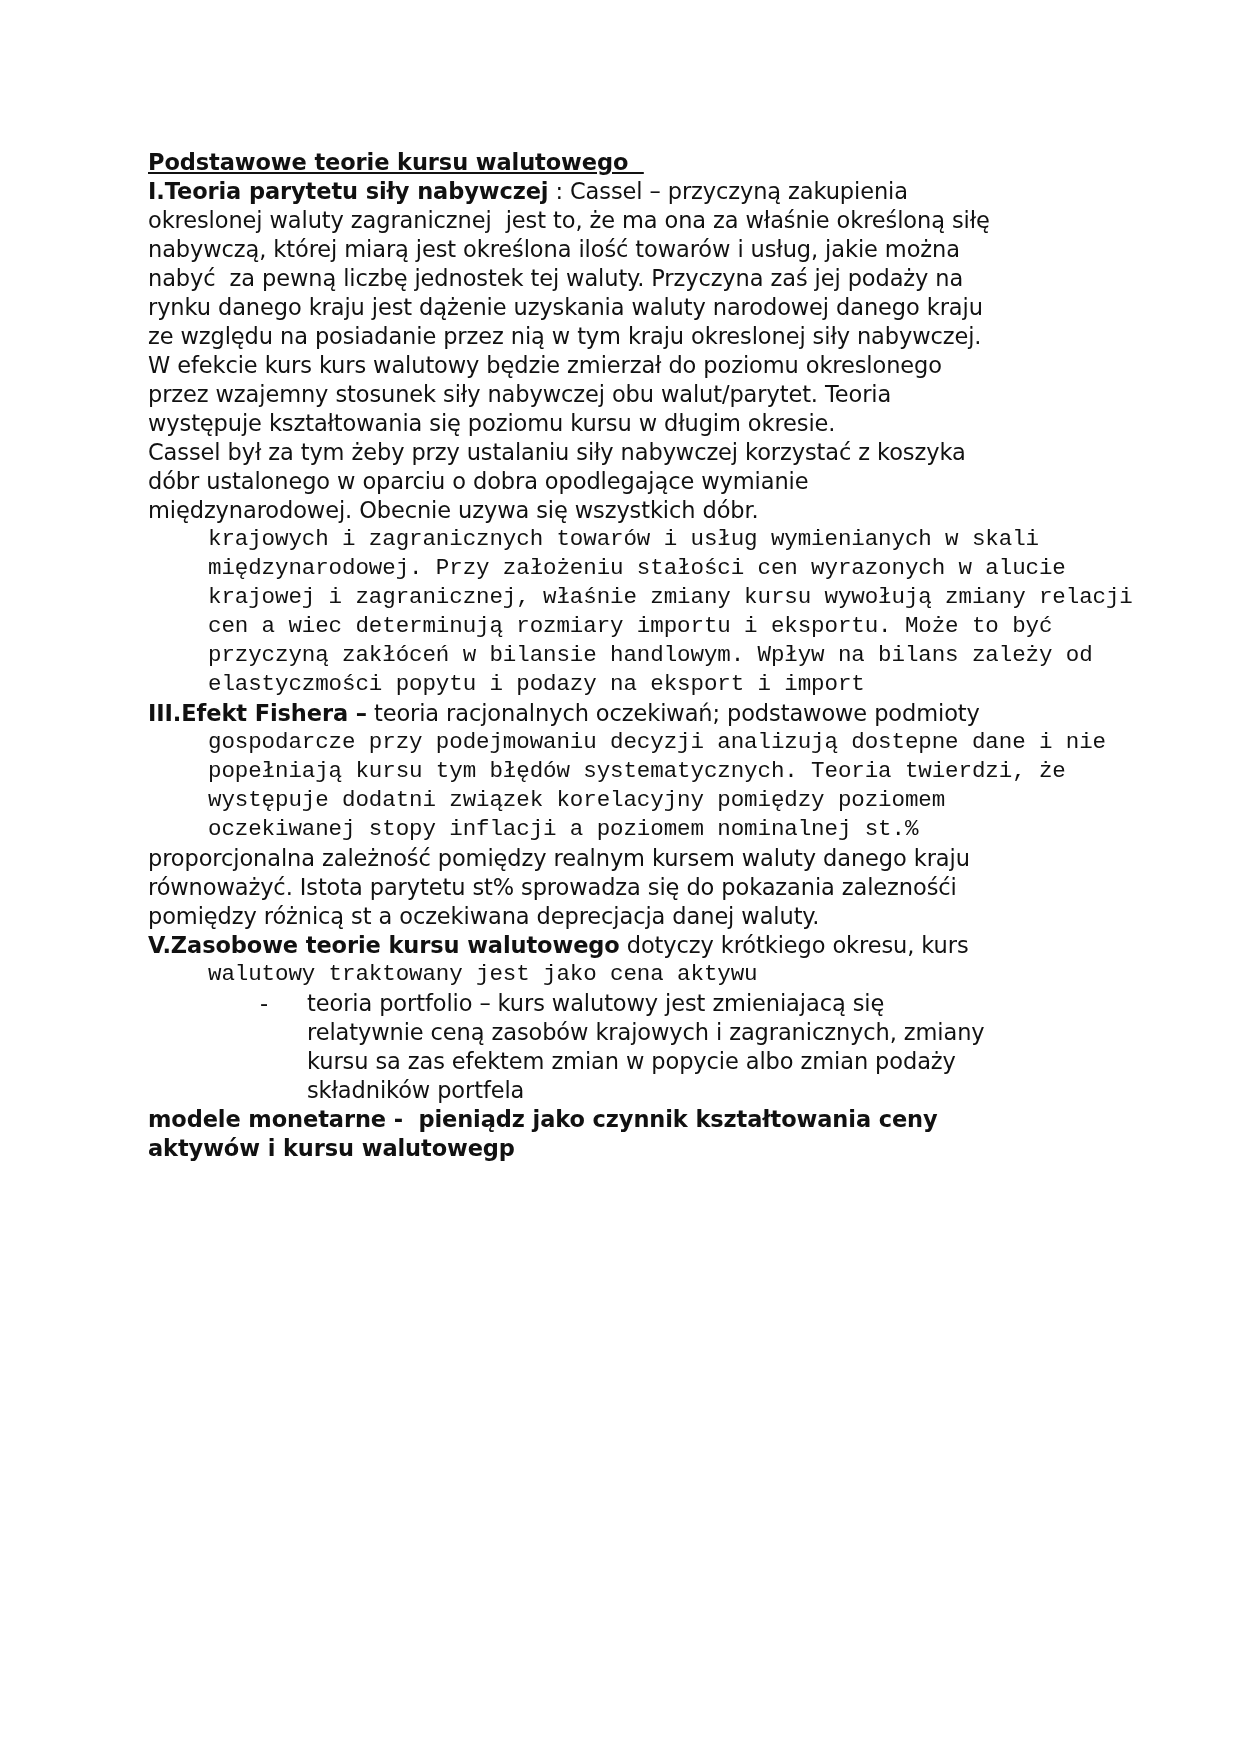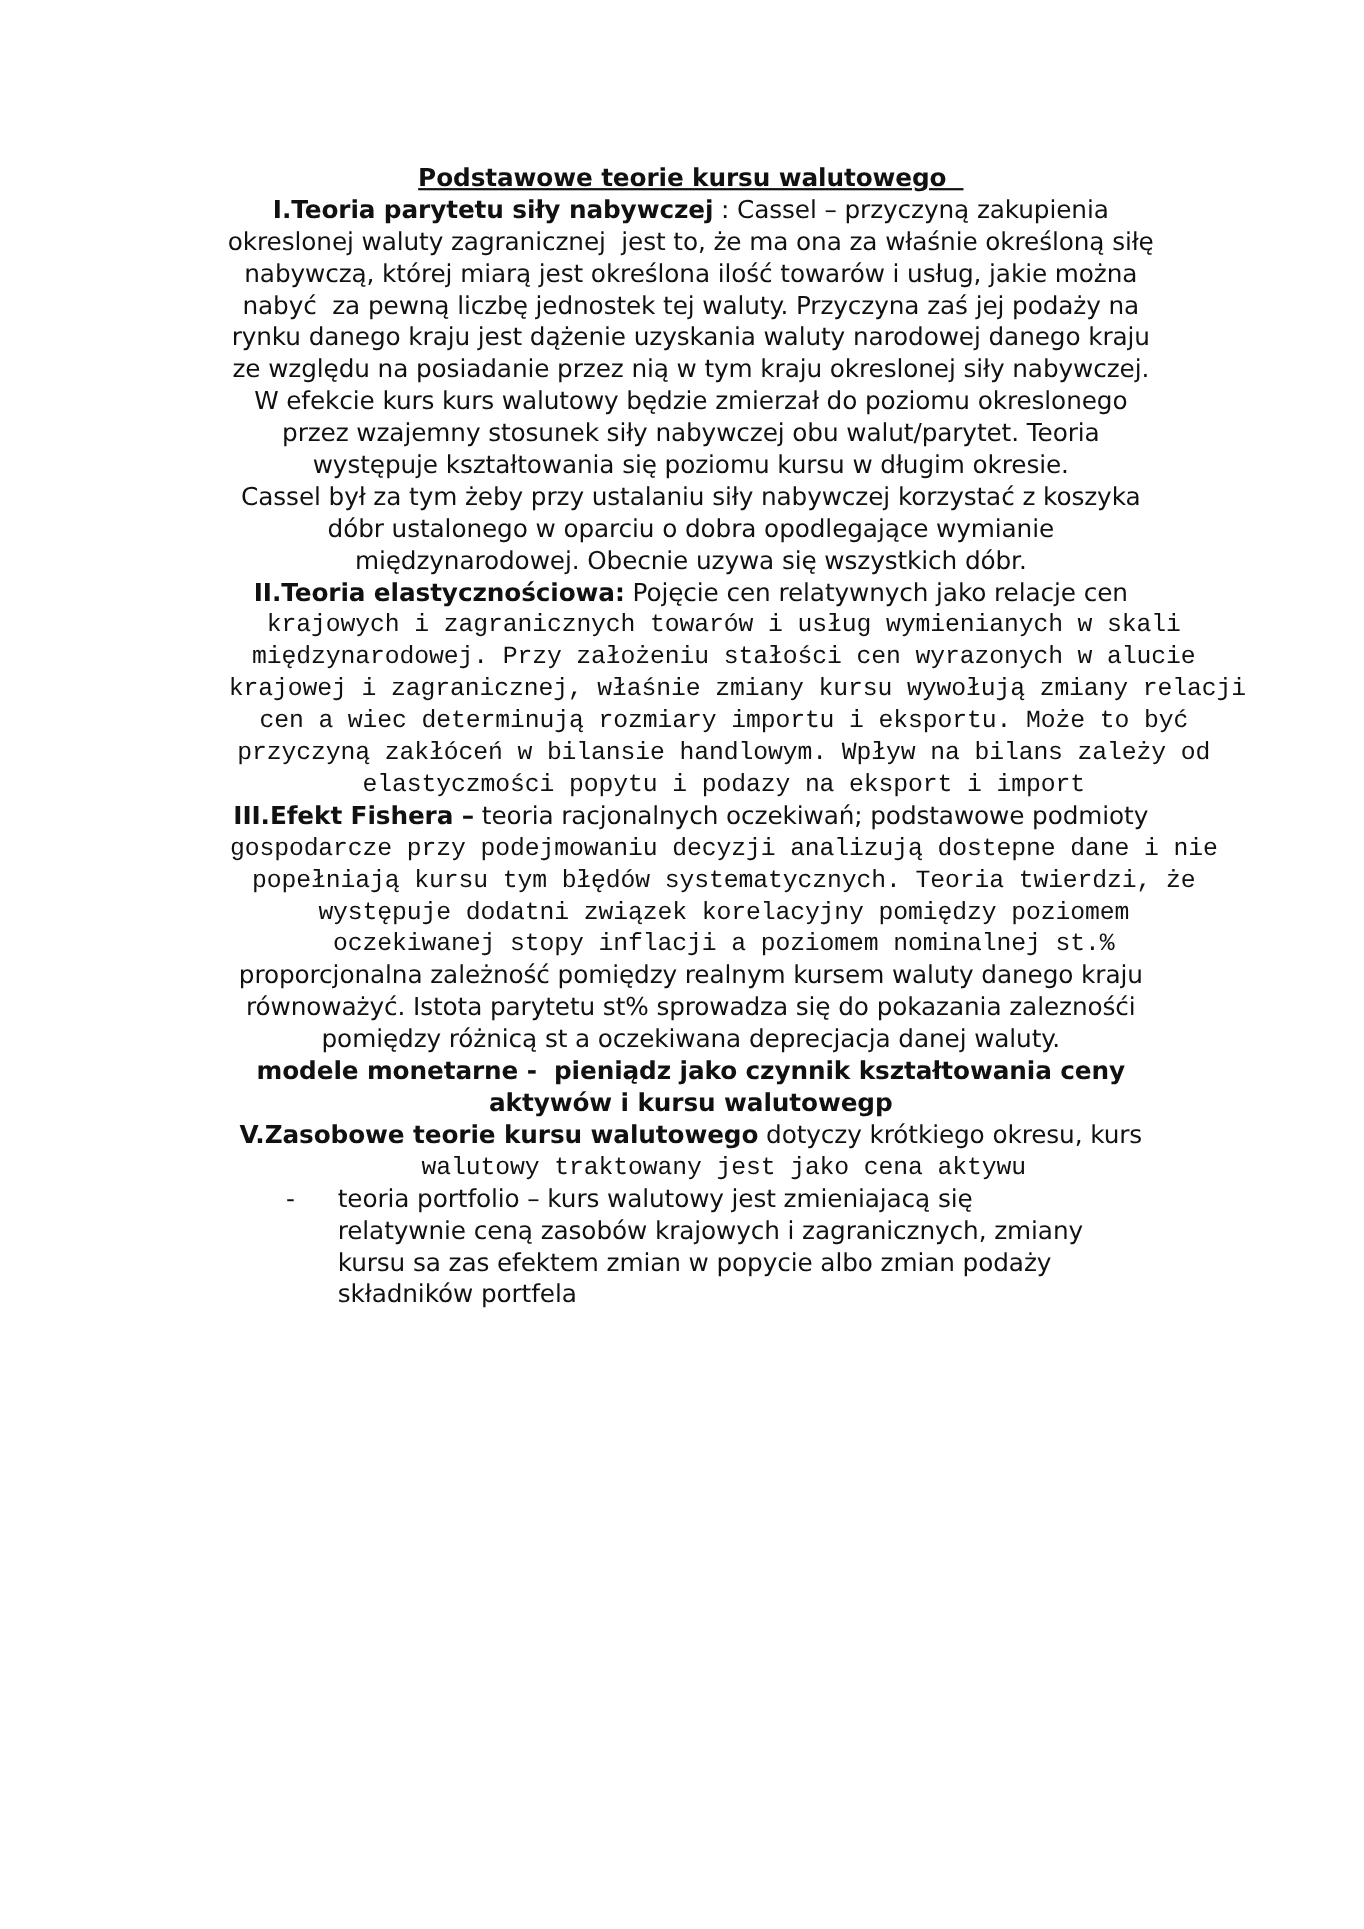--- a/index.html
+++ b/index.html
@@ -4,21 +4,21 @@
   <style>
     html, body { margin: 0; padding: 0; background: #ffffff; }
     body { width: 1240px; height: 1754px; position: relative; overflow: hidden; }
     .page {
       position: absolute; left: 148px; top: 148px; width: 960px;
       font-family: "DejaVu Sans", sans-serif; font-size: 22.5px; line-height: 29px;
       color: #111111; letter-spacing: -0.1px;
     }
     .title { font-weight: bold; text-decoration: underline; }
     .b { font-weight: bold; }
-    .line { white-space: pre; display: block; text-align: center; }
+    .line { white-space: pre; display: block; }
     .ind1 { padding-left: 60px; font-family: Liberation Mono, monospace; }
     .bullet-line { display: block; white-space: pre; position: relative; padding-left: 159px; }
     .bullet-dash { position: absolute; left: 112px; }
   </style>
 </head>
 <body>
 
 <div class="page">
   <span class="line title">Podstawowe teorie kursu walutowego  </span>
 
@@ -31,21 +31,20 @@
     <span class="line">ze względu na posiadanie przez nią w tym kraju okreslonej siły nabywczej.</span>
     <span class="line">W efekcie kurs kurs walutowy będzie zmierzał do poziomu okreslonego</span>
     <span class="line">przez wzajemny stosunek siły nabywczej obu walut/parytet. Teoria</span>
     <span class="line">występuje kształtowania się poziomu kursu w długim okresie.</span>
     <span class="line">Cassel był za tym żeby przy ustalaniu siły nabywczej korzystać z koszyka</span>
     <span class="line">dóbr ustalonego w oparciu o dobra opodlegające wymianie</span>
     <span class="line">międzynarodowej. Obecnie uzywa się wszystkich dóbr.</span>
   </div>
 
   <div>
-    <span class="line"><span class="b">II.Teoria elastycznościowa:</span><span> Pojęcie cen relatywnych jako relacje cen</span></span>
     <span class="line ind1">krajowych i zagranicznych towarów i usług wymienianych w skali</span>
     <span class="line ind1">międzynarodowej. Przy założeniu stałości cen wyrazonych w alucie</span>
     <span class="line ind1">krajowej i zagranicznej, właśnie zmiany kursu wywołują zmiany relacji</span>
     <span class="line ind1">cen a wiec determinują rozmiary importu i eksportu. Może to być</span>
     <span class="line ind1">przyczyną zakłóceń w bilansie handlowym. Wpływ na bilans zależy od</span>
     <span class="line ind1">elastyczmości popytu i podazy na eksport i import</span>
   </div>
 
   <div>
     <span class="line"><span class="b">III.Efekt Fishera –</span><span> teoria racjonalnych oczekiwań; podstawowe podmioty</span></span>
@@ -55,27 +54,27 @@
     <span class="line ind1">oczekiwanej stopy inflacji a poziomem nominalnej st.%</span>
   </div>
 
   <div>
     <span class="line">proporcjonalna zależność pomiędzy realnym kursem waluty danego kraju</span>
     <span class="line">równoważyć. Istota parytetu st% sprowadza się do pokazania zaleznośći</span>
     <span class="line">pomiędzy różnicą st a oczekiwana deprecjacja danej waluty.</span>
   </div>
 
   <div>
-    <span class="line b">modele monetarne -  pieniądz jako czynnik kształtowania ceny</span>
-    <span class="line b">aktywów i kursu walutowegp</span>
-  </div>
-
-  <div>
     <span class="line"><span class="b">V.Zasobowe teorie kursu walutowego</span><span> dotyczy krótkiego okresu, kurs</span></span>
     <span class="line ind1">walutowy traktowany jest jako cena aktywu</span>
     <div>
       <span class="bullet-line"><span class="bullet-dash">-</span><span>teoria portfolio – kurs walutowy jest zmieniajacą się</span></span>
       <span class="bullet-line">relatywnie ceną zasobów krajowych i zagranicznych, zmiany</span>
       <span class="bullet-line">kursu sa zas efektem zmian w popycie albo zmian podaży</span>
       <span class="bullet-line">składników portfela</span>
     </div>
   </div>
+
+  <div>
+    <span class="line b">modele monetarne -  pieniądz jako czynnik kształtowania ceny</span>
+    <span class="line b">aktywów i kursu walutowegp</span>
+  </div>
 </div>
 
 </body></html>

